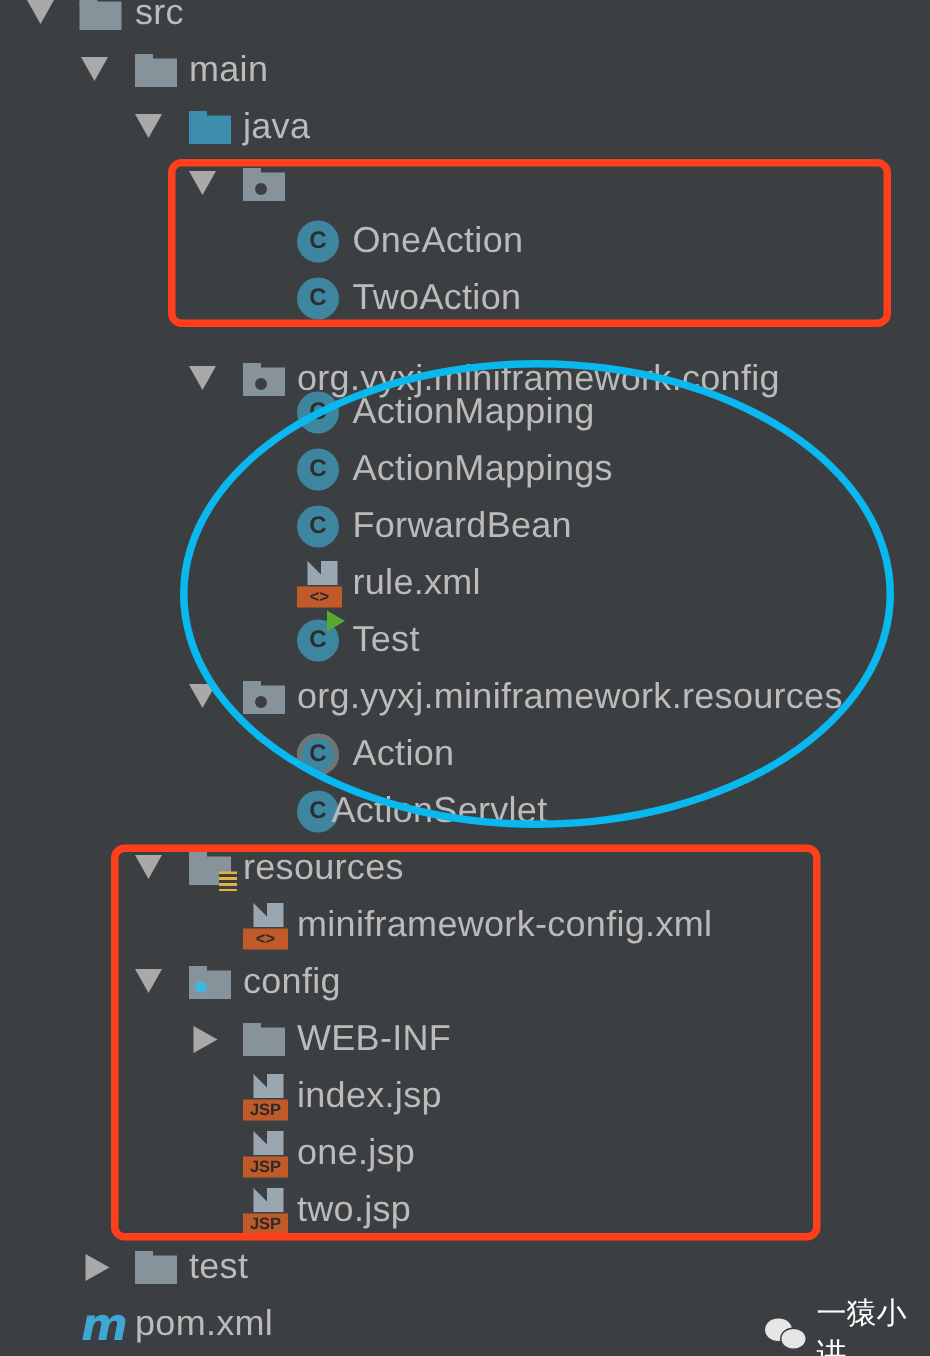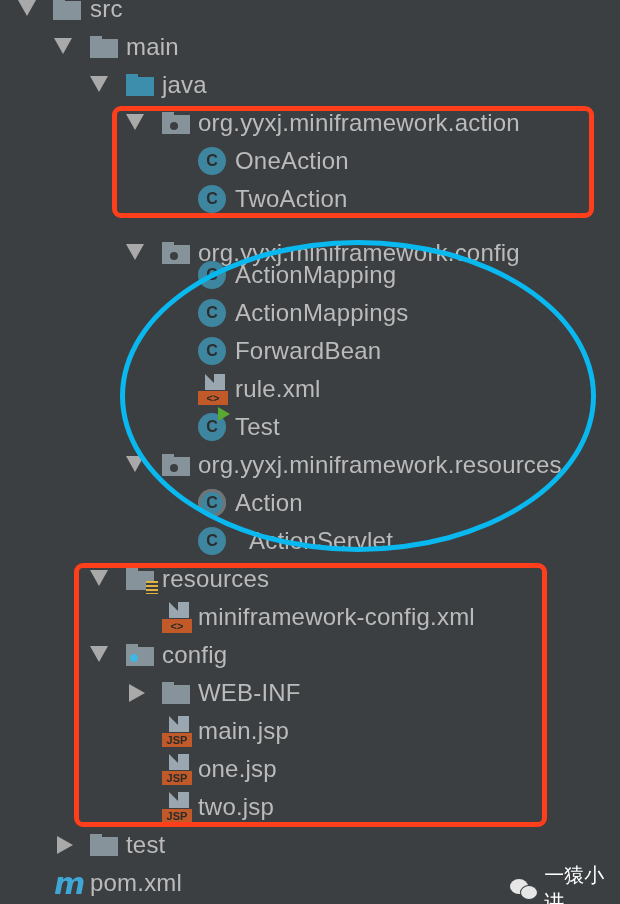--- a/index.html
+++ b/index.html
@@ -131,21 +131,20 @@
     <span class="label" style="left:162px">java</span>
   </div>
 
   <div class="row" style="top:114px">
     <span class="arrow down" style="left:126px"></span>
     <span class="icon folder grey" style="left:162px">
         <span class="tab"></span>
         <span class="body"></span>
         <span class="dot"></span>
       </span>
-    <span class="label" style="left:198px">org.yyxj.miniframework.action</span>
   </div>
 
   <div class="row" style="top:152px">
     <span class="icon cls" style="left:198px">C</span>
     <span class="label" style="left:235px">OneAction</span>
   </div>
 
   <div class="row" style="top:190px">
     <span class="icon cls" style="left:198px">C</span>
     <span class="label" style="left:235px">TwoAction</span>
@@ -203,21 +202,21 @@
     <span class="label" style="left:198px">org.yyxj.miniframework.resources</span>
   </div>
 
   <div class="row" style="top:494px">
     <span class="icon cls abstract" style="left:198px">C</span>
     <span class="label" style="left:235px">Action</span>
   </div>
 
   <div class="row" style="top:532px">
     <span class="icon cls" style="left:198px">C</span>
-    <span class="label" style="left:249px">ActionServlet</span>
+    <span class="label" style="left:221px">ActionServlet</span>
   </div>
 
   <div class="row" style="top:570px">
     <span class="arrow down" style="left:90px"></span>
     <span class="icon folder grey" style="left:126px">
         <span class="tab"></span>
         <span class="body"></span>
         <span class="lines"></span>
       </span>
     <span class="label" style="left:162px">resources</span>
@@ -250,21 +249,21 @@
       </span>
     <span class="label" style="left:198px">WEB-INF</span>
   </div>
 
   <div class="row" style="top:722px">
     <span class="icon file" style="left:162px;top:4px">
       <span class="sheet"></span>
         <span class="fold"></span>
       <span class="tag">JSP</span>
     </span>
-    <span class="label" style="left:198px">main.jsp</span>
+    <span class="label" style="left:198px">index.jsp</span>
   </div>
 
   <div class="row" style="top:760px">
     <span class="icon file" style="left:162px;top:4px">
       <span class="sheet"></span>
         <span class="fold"></span>
       <span class="tag">JSP</span>
     </span>
     <span class="label" style="left:198px">one.jsp</span>
   </div>

